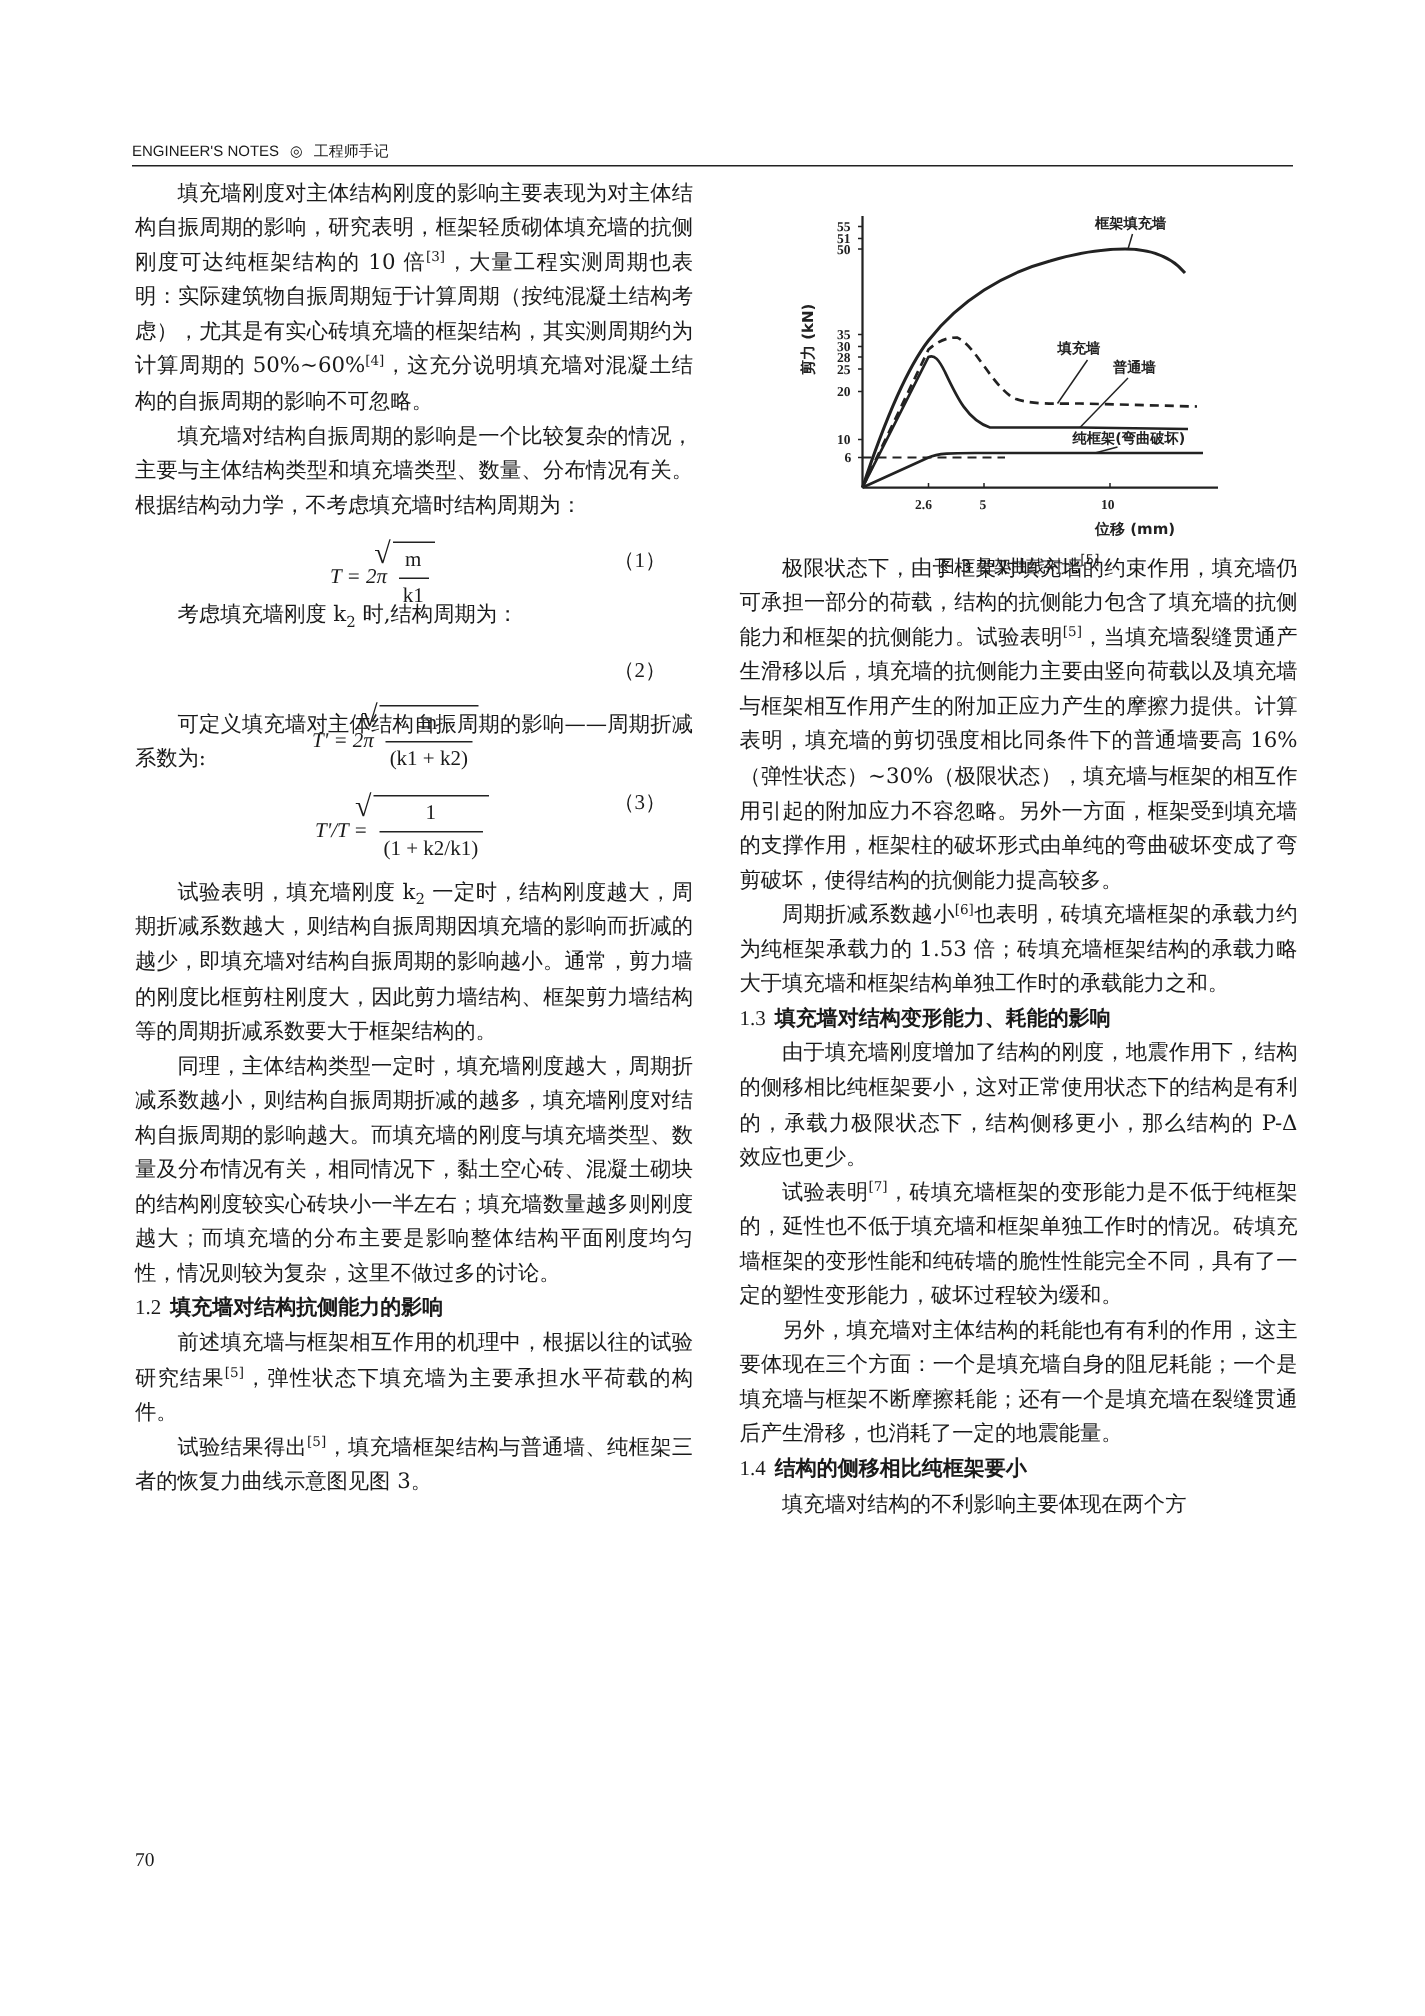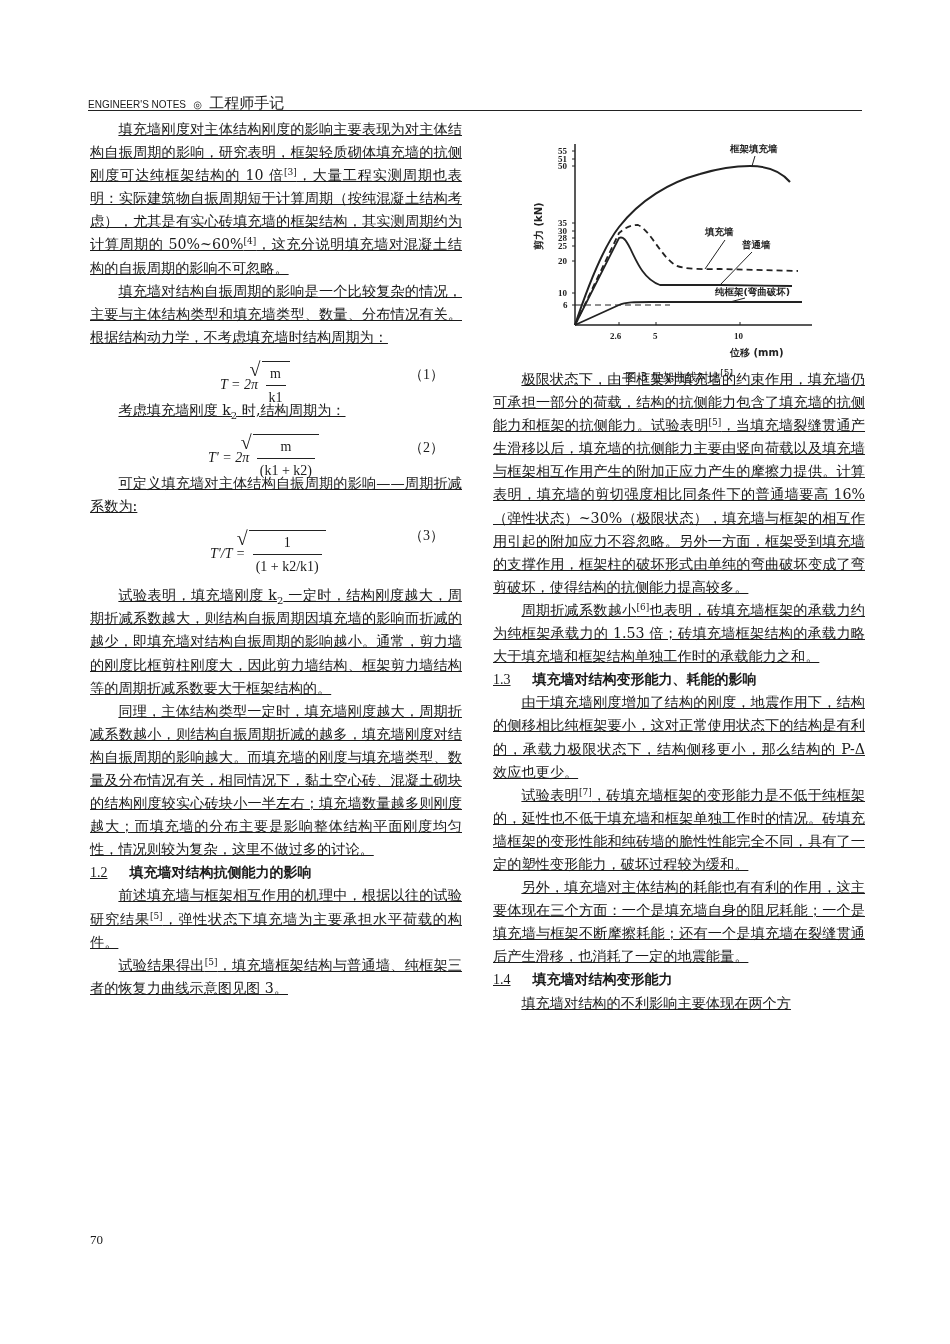--- a/index.html
+++ b/index.html
@@ -5,62 +5,62 @@
   html, body { margin: 0; padding: 0; background: #ffffff; }
   body { width: 950px; height: 1344px; position: relative; overflow: hidden;
          font-family: "DejaVu Serif", "Liberation Serif", serif; color: #1a1a1a; }
   .header { position: absolute; left: 88px; top: 94px; width: 774px; height: 16px;
             border-bottom: 1.5px solid #222; font-size: 10px; letter-spacing: 0; }
   .header span { font-family: Liberation Sans, sans-serif; }
   .col { position: absolute; top: 118px; width: 372px; font-size: 14.2px; line-height: 23.1px;
          text-align: justify; }
   .col.left { left: 90px; }
   .col.right { left: 493px; top: 368px; }
-  p { margin: 0; text-indent: 2em; text-decoration: underline; }
+  p { margin: 0; text-indent: 2em; }
   sup { font-size: 9px; line-height: 0; vertical-align: 5px; }
   sub { font-size: 10px; line-height: 0; }
   h3 { margin: 0; font-size: 14px; font-weight: bold; line-height: 23.1px;
        font-family: "DejaVu Sans", "Liberation Sans", sans-serif; }
-  h3 .num { font-weight: normal; font-family: "Liberation Serif", serif; margin-right: 22px; text-decoration: underline; }
+  h3 .num { font-weight: normal; font-family: "Liberation Serif", serif; margin-right: 6px; }
   .eq { position: relative; height: 46px; margin: 2px 0; font-family: "Liberation Serif", serif; }
   .eq .formula { position: absolute; left: 130px; top: 10px; font-size: 14px; font-style: italic; font-family: Liberation Serif, serif; }
   .eq .eqno { position: absolute; right: 18px; top: 12px; font-size: 14px; }
   .eq3 { height: 62px; }
   .sqrt { display: inline-block; border-top: 1px solid #222; padding: 0 4px; position: relative; font-style: normal; }
   .sqrt:before { content: "\221A"; position: absolute; left: -12px; top: -4px; font-size: 20px; font-style: normal; }
   .frac { display: inline-block; vertical-align: middle; text-align: center; font-style: normal; }
   .frac .n { display: block; border-bottom: 1px solid #222; padding: 0 3px; }
   .frac .d { display: block; padding: 0 3px; }
   .figure { position: absolute; left: 520px; top: 130px; width: 300px; height: 235px; }
   .caption { position: absolute; left: 493px; top: 370px; width: 372px; text-align: center;
              font-size: 11.5px; }
   .pageno { position: absolute; left: 90px; top: 1232px; font-size: 13px; font-family: "Liberation Serif", serif; }
 </style>
 </head>
 <body>
 
 <div class="header">
   <span>ENGINEER'S NOTES</span>
   <span style="margin:0 4px;">◎</span>
-  <span style="font-family:Liberation Mono, monospace;font-size:15px;">工程师手记</span>
+  <span style="font-family:Liberation Mono, monospace;font-size:10px;">工程师手记</span>
 </div>
 
 <div class="col left">
   <p><span>填充墙刚度对主体结构刚度的影响主要表现为对主体结构自振周期的影响，研究表明，框架轻质砌体填充墙的抗侧刚度可达纯框架结构的 10 倍</span><sup>[3]</sup><span>，大量工程实测周期也表明：实际建筑物自振周期短于计算周期（按纯混凝土结构考虑），尤其是有实心砖填充墙的框架结构，其实测周期约为计算周期的 50%~60%</span><sup>[4]</sup><span>，这充分说明填充墙对混凝土结构的自振周期的影响不可忽略。</span></p>
   <p>填充墙对结构自振周期的影响是一个比较复杂的情况，主要与主体结构类型和填充墙类型、数量、分布情况有关。根据结构动力学，不考虑填充墙时结构周期为：</p>
 
   <div class="eq">
     <span class="formula"><span>T = 2π</span> <span class="sqrt"><span class="frac"><span class="n">m</span><span class="d">k1</span></span></span></span>
     <span class="eqno">（1）</span>
   </div>
 
   <p><span>考虑填充墙刚度 k</span><sub>2</sub><span> 时,结构周期为：</span></p>
 
   <div class="eq">
-    <span class="formula" style="left:118px;"><span>T' = 2π</span> <span class="sqrt"><span class="frac"><span class="n">m</span><span class="d">(k1 + k2)</span></span></span></span>
+    <span class="formula" style="left:118px;margin-top:36px;"><span>T' = 2π</span> <span class="sqrt"><span class="frac"><span class="n">m</span><span class="d">(k1 + k2)</span></span></span></span>
     <span class="eqno">（2）</span>
   </div>
 
   <p>可定义填充墙对主体结构自振周期的影响——周期折减系数为:</p>
 
   <div class="eq eq3">
     <span class="formula" style="left:120px;"><span>T'/T =</span> <span class="sqrt"><span class="frac"><span class="n">1</span><span class="d">(1 + k2/k1)</span></span></span></span>
     <span class="eqno" style="top:4px;">（3）</span>
   </div>
 
@@ -135,17 +135,17 @@
   <span>图 3  骨架曲线对比</span><sup>[5]</sup>
 </div>
 
 <div class="col right">
   <p><span>极限状态下，由于框架对填充墙的约束作用，填充墙仍可承担一部分的荷载，结构的抗侧能力包含了填充墙的抗侧能力和框架的抗侧能力。试验表明</span><sup>[5]</sup><span>，当填充墙裂缝贯通产生滑移以后，填充墙的抗侧能力主要由竖向荷载以及填充墙与框架相互作用产生的附加正应力产生的摩擦力提供。计算表明，填充墙的剪切强度相比同条件下的普通墙要高 16%（弹性状态）~30%（极限状态），填充墙与框架的相互作用引起的附加应力不容忽略。另外一方面，框架受到填充墙的支撑作用，框架柱的破坏形式由单纯的弯曲破坏变成了弯剪破坏，使得结构的抗侧能力提高较多。</span></p>
   <p><span>周期折减系数越小</span><sup>[6]</sup><span>也表明，砖填充墙框架的承载力约为纯框架承载力的 1.53 倍；砖填充墙框架结构的承载力略大于填充墙和框架结构单独工作时的承载能力之和。</span></p>
   <h3><span class="num">1.3</span><span>填充墙对结构变形能力、耗能的影响</span></h3>
   <p>由于填充墙刚度增加了结构的刚度，地震作用下，结构的侧移相比纯框架要小，这对正常使用状态下的结构是有利的，承载力极限状态下，结构侧移更小，那么结构的 P-Δ 效应也更少。</p>
   <p><span>试验表明</span><sup>[7]</sup><span>，砖填充墙框架的变形能力是不低于纯框架的，延性也不低于填充墙和框架单独工作时的情况。砖填充墙框架的变形性能和纯砖墙的脆性性能完全不同，具有了一定的塑性变形能力，破坏过程较为缓和。</span></p>
   <p>另外，填充墙对主体结构的耗能也有有利的作用，这主要体现在三个方面：一个是填充墙自身的阻尼耗能；一个是填充墙与框架不断摩擦耗能；还有一个是填充墙在裂缝贯通后产生滑移，也消耗了一定的地震能量。</p>
-  <h3><span class="num">1.4</span><span>填充墙对结构变形能力</span></h3>
+  <h3><span class="num">1.4</span><span>结构的侧移相比纯框架要小</span></h3>
   <p>填充墙对结构的不利影响主要体现在两个方</p>
 </div>
 
 <div class="pageno">70</div>
 
 </body></html>

